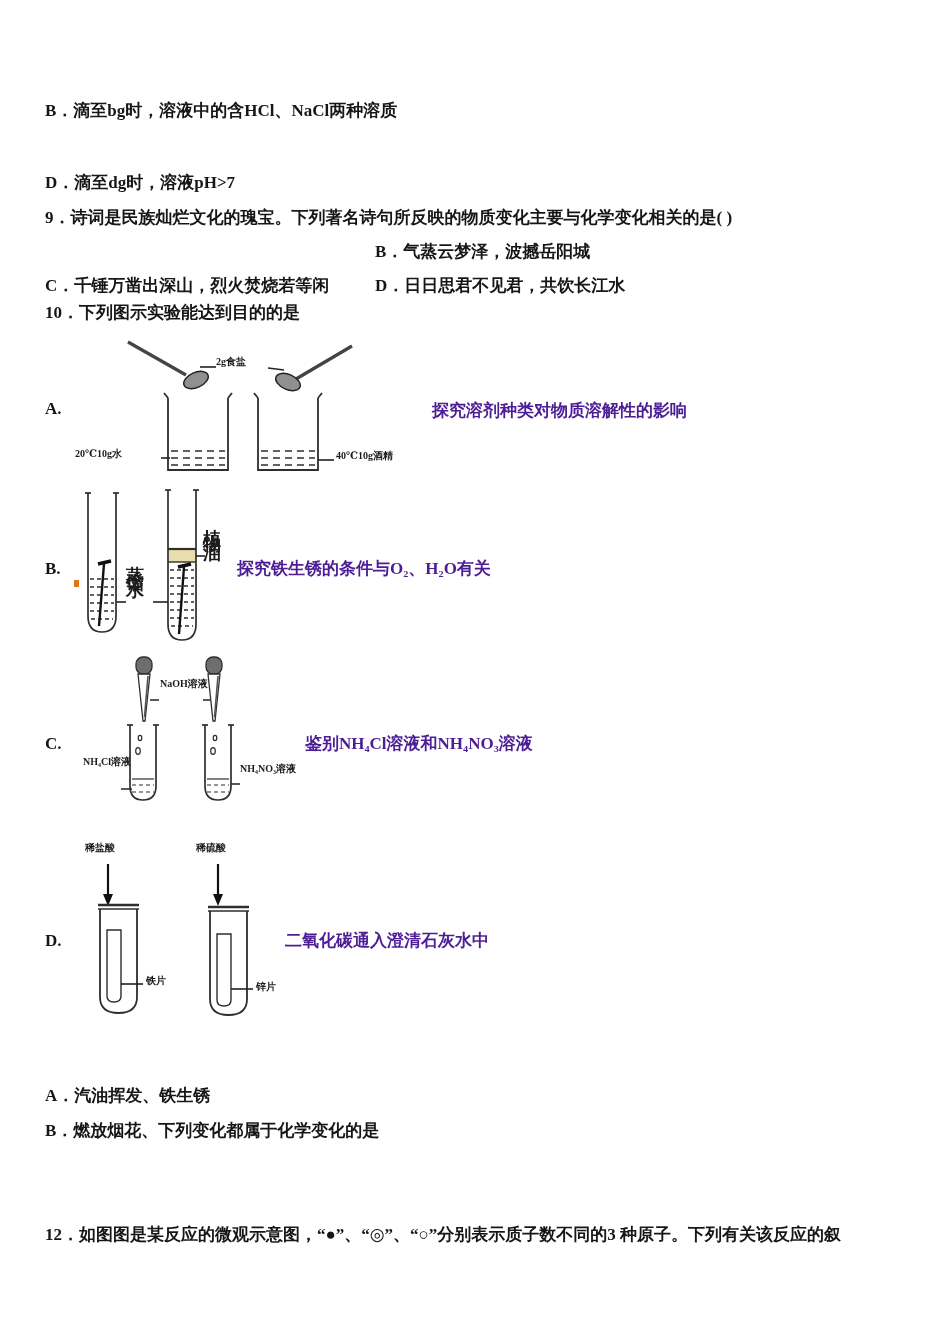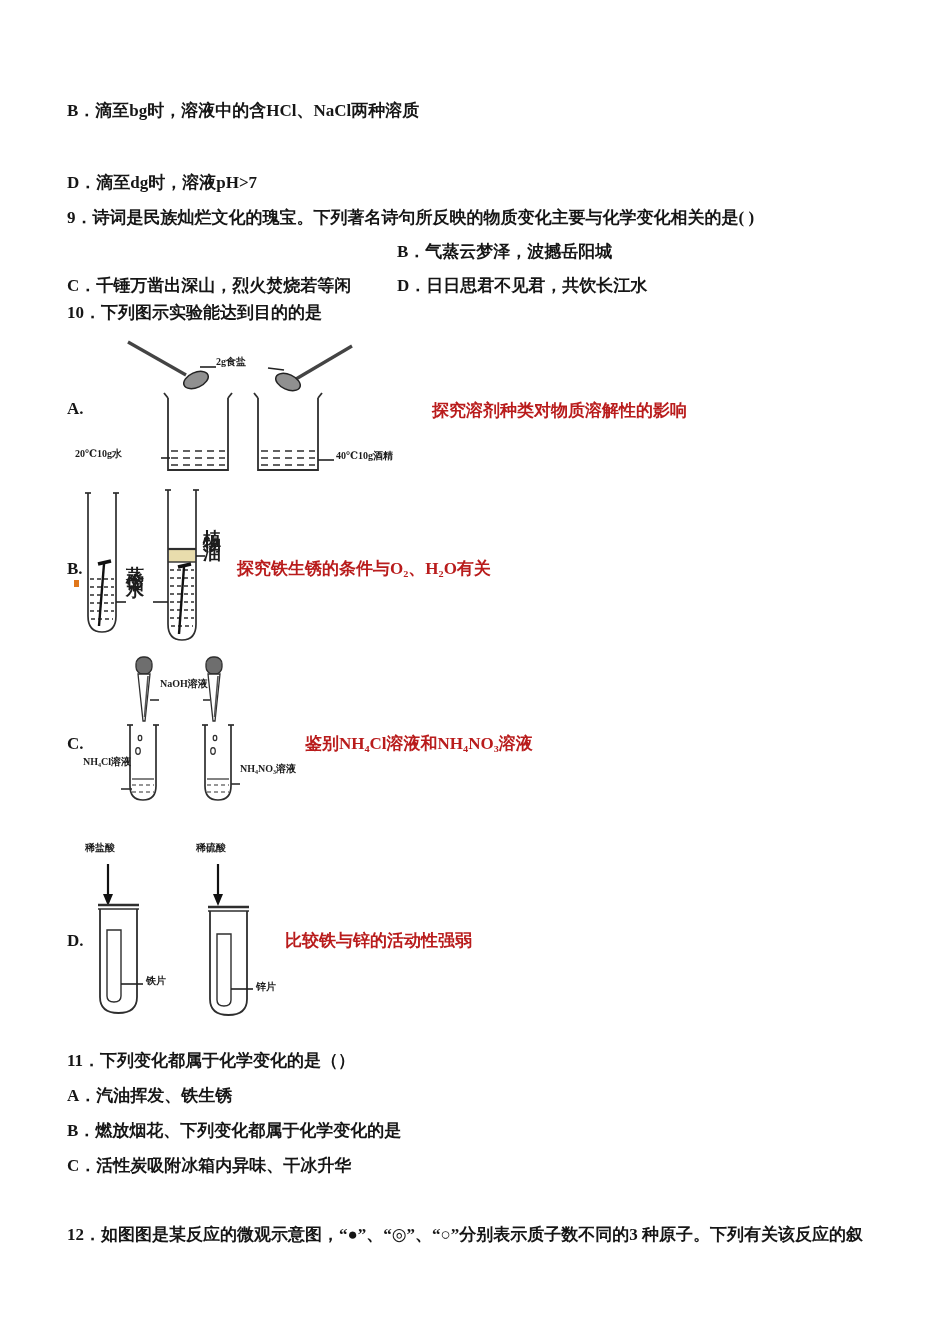--- a/index.html
+++ b/index.html
@@ -1,25 +1,25 @@
 <!DOCTYPE html>
 <html><head>
 <meta charset="utf-8">
 <style>
   html,body{margin:0;padding:0;background:#ffffff;}
   .page{position:relative;width:950px;height:1344px;background:#fff;overflow:hidden;
         font-family:"Liberation Serif","DejaVu Serif",serif;color:#161616;}
-  .t{position:absolute;font-weight:700;font-size:17px;line-height:1.3;white-space:nowrap;color:#161616;margin-left:22px;}
+  .t{position:absolute;font-weight:700;font-size:17px;line-height:1.3;white-space:nowrap;color:#161616;}
   .lbl{position:absolute;font-weight:700;font-size:10px;line-height:1.25;color:#1c1c1c;}
   .vlabel{position:absolute;writing-mode:vertical-rl;text-orientation:upright;
           font-weight:700;font-size:18px;line-height:1;letter-spacing:7px;color:#1c1c1c;}
   .wrap{white-space:normal;}
   svg{position:absolute;overflow:visible;}
   .dot{position:absolute;width:5px;height:7px;background:#e0761a;}
-  .purpose{position:absolute;font-weight:700;font-size:17px;white-space:nowrap;color:#b91c1c;}
+  .purpose{position:absolute;font-weight:700;font-size:17px;white-space:nowrap;color:#4c1d95;}
 </style>
 </head>
 <body>
 
 <div class="page">
 
   <div class="t" style="left:45px;top:100px">B．滴至bg时，溶液中的含HCl、NaCl两种溶质</div>
   <div class="t" style="left:45px;top:172px">D．滴至dg时，溶液pH&gt;7</div>
 
   <div class="t" style="left:45px;top:207px">9．诗词是民族灿烂文化的瑰宝。下列著名诗句所反映的物质变化主要与化学变化相关的是( )</div>
@@ -197,22 +197,20 @@
     <g stroke="#222" stroke-width="1.6">
       <line x1="26" y1="126" x2="48" y2="126"></line>
       <line x1="136" y1="131" x2="158" y2="131"></line>
     </g>
   </svg>
   <div class="lbl" style="left:85px;top:842px">稀盐酸</div>
   <div class="lbl" style="left:196px;top:842px">稀硫酸</div>
   <div class="t" style="left:45px;top:930px">D.</div>
   <div class="lbl" style="left:146px;top:975px">铁片</div>
   <div class="lbl" style="left:256px;top:981px">锌片</div>
-  <div class="purpose" style="left:285px;top:929px">比较铁与锌的活动性强弱</div>
-
-  <div class="t" style="left:45px;top:1050px">11．下列变化都属于化学变化的是（）</div>
+  <div class="purpose" style="left:285px;top:929px">二氧化碳通入澄清石灰水中</div>
+
   <div class="t" style="left:45px;top:1085px">A．汽油挥发、铁生锈</div>
   <div class="t" style="left:45px;top:1120px">B．燃放烟花、下列变化都属于化学变化的是</div>
-  <div class="t" style="left:45px;top:1155px">C．活性炭吸附冰箱内异味、干冰升华</div>
 
   <div class="t" style="left:45px;top:1224px">12．如图图是某反应的微观示意图，“●”、“◎”、“○”分别表示质子数不同的3 种原子。下列有关该反应的叙</div>
 
 </div>
 
 </body></html>

